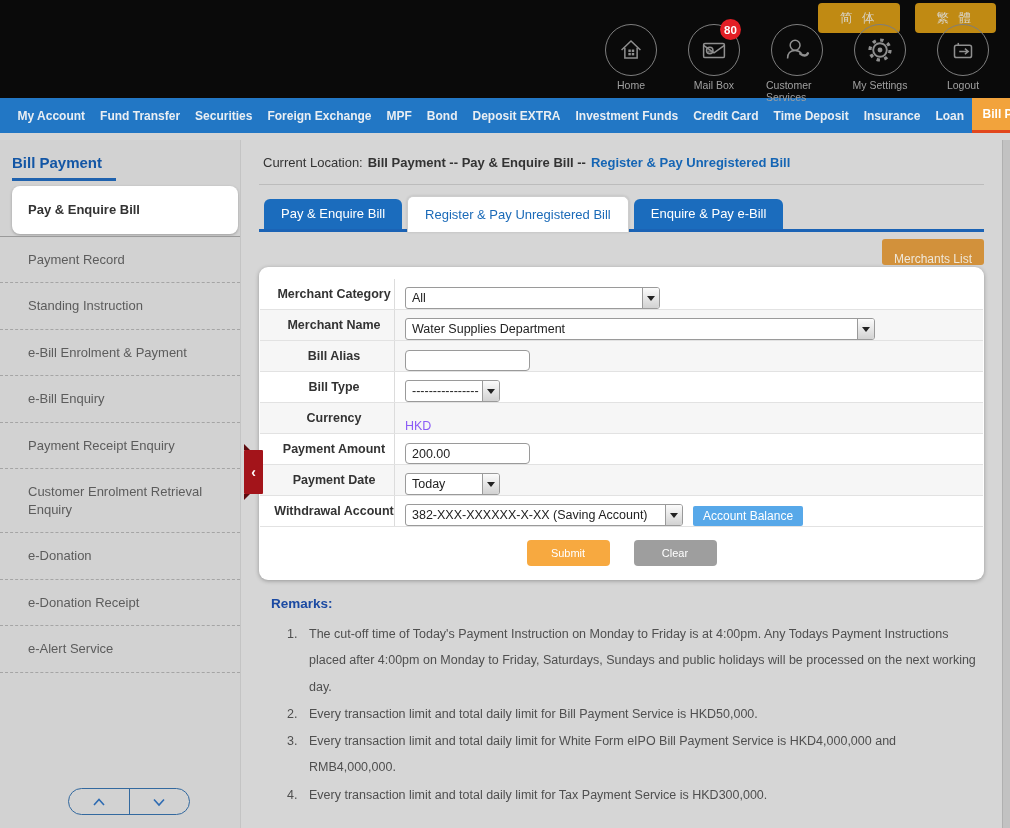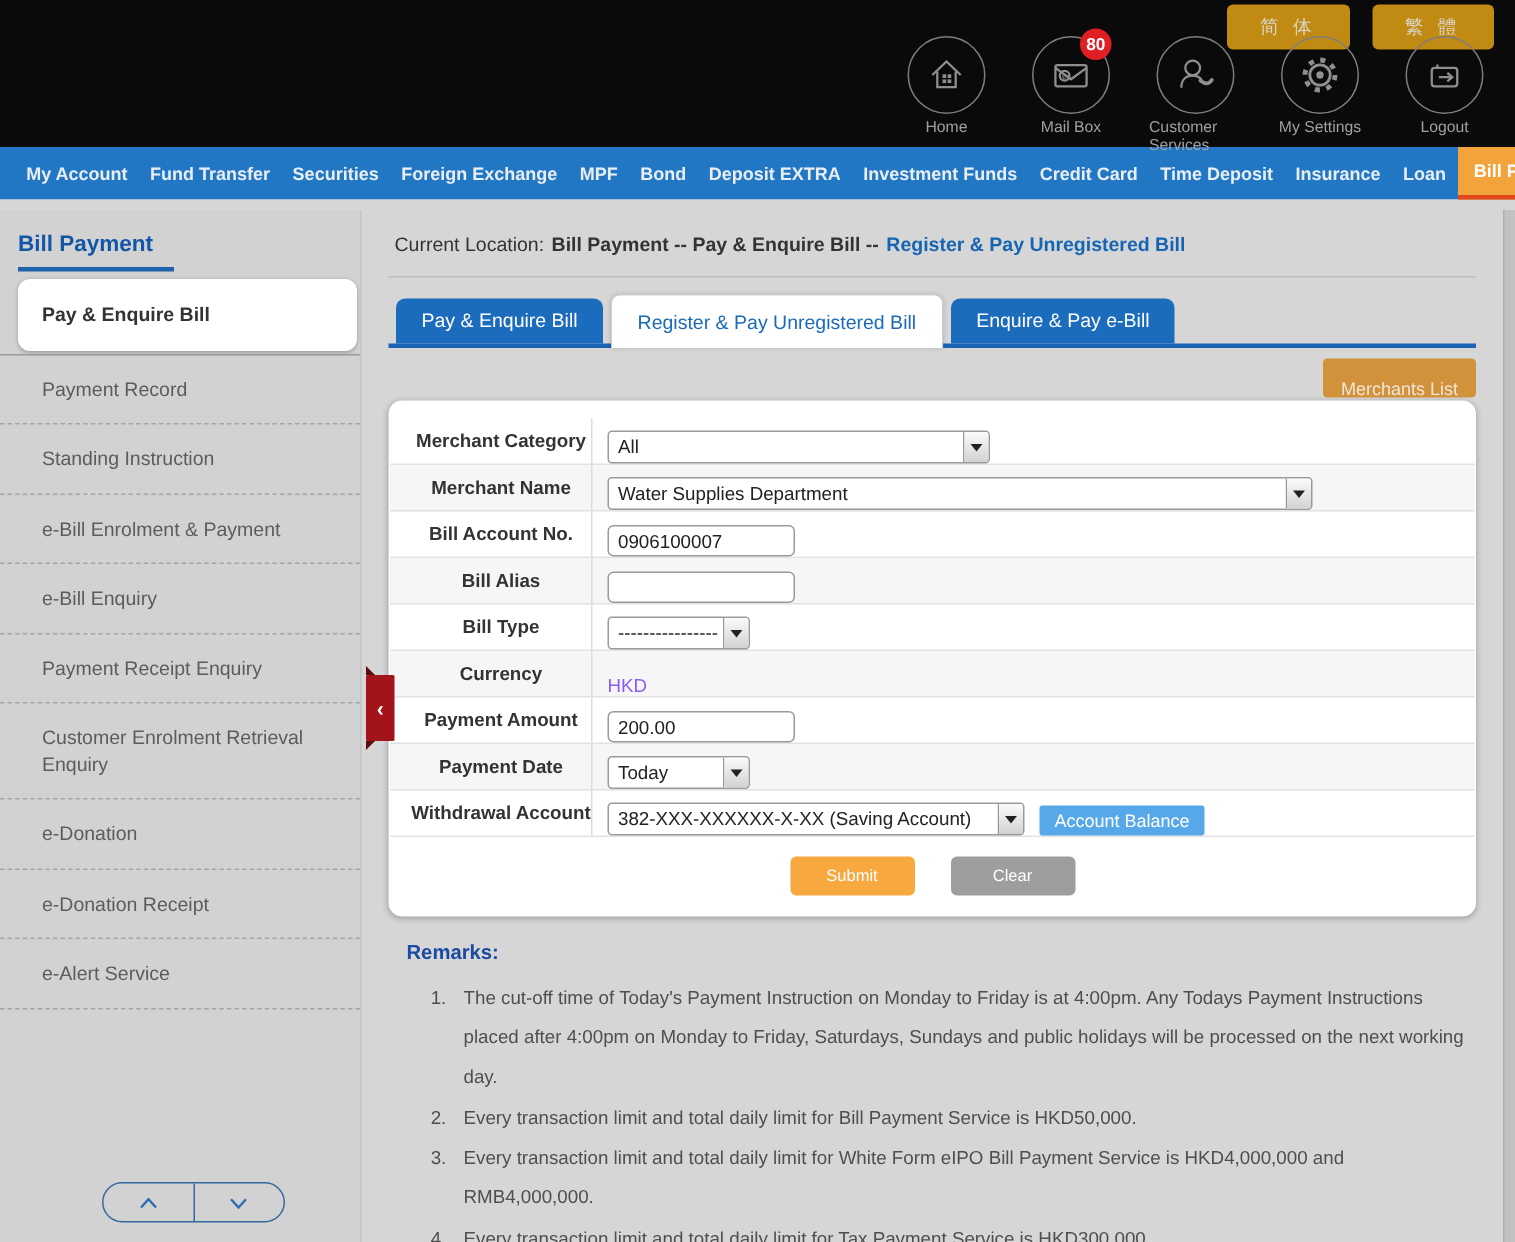--- a/index.html
+++ b/index.html
@@ -303,26 +303,20 @@
       </div>
       <div class="frow alt">
         <div class="flabel">Merchant Name</div>
         <div class="ffield">
           <div class="sel sw470">
             <span class="sel-txt">Water Supplies Department</span>
             <span class="sel-arw"></span>
           </div>
         </div>
       </div>
-      <div class="frow">
-        <div class="flabel">Bill Account No.</div>
-        <div class="ffield">
-          <input class="tinput w123" value="0906100007" style="">
-        </div>
-      </div>
       <div class="frow alt">
         <div class="flabel">Bill Alias</div>
         <div class="ffield">
           <input class="tinput w123" value="" style="">
         </div>
       </div>
       <div class="frow">
         <div class="flabel">Bill Type</div>
         <div class="ffield">
           <div class="sel sw93">

